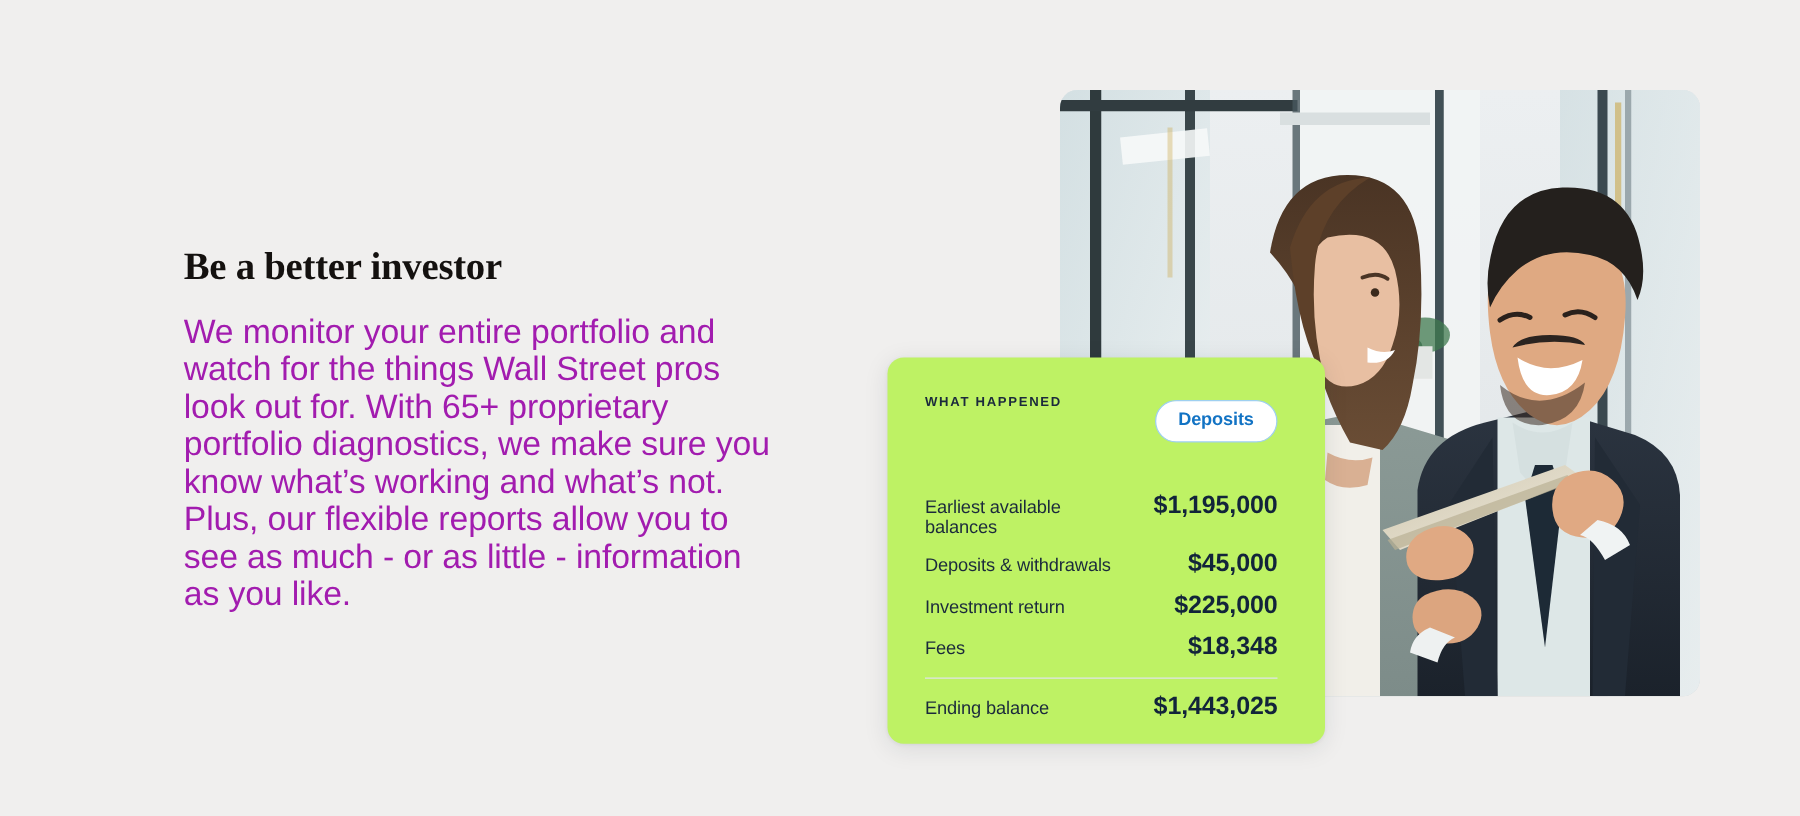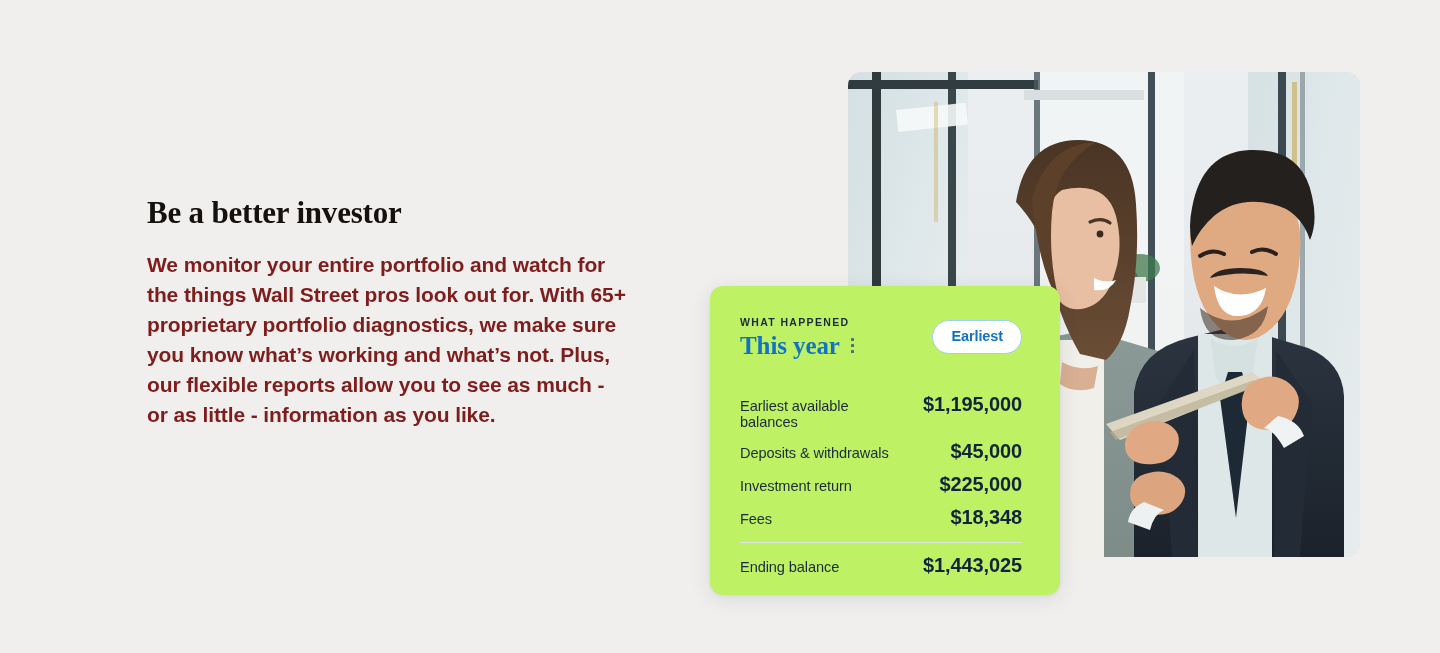--- a/index.html
+++ b/index.html
@@ -36,24 +36,24 @@
     font-family: "Liberation Serif", "DejaVu Serif", serif;
     font-size: 31px;
     font-weight: 700;
     color: #14110f;
     letter-spacing: -0.2px;
     line-height: 1.12;
   }
 
   .copy-body {
     margin-top: 19px;
-    font-size: 21px;
+    font-size: 27px;
     line-height: 30px;
-    color: #7f1d1d;
-    font-weight: 700;
+    color: #a21caf;
+    font-weight: 400;
     letter-spacing: -0.1px;
     width: 480px;
   }
 
   
   .photo {
     position: absolute;
     left: 816px;
     top: 72px;
     width: 512px;
@@ -286,30 +286,22 @@
         <path d="M296 430 q-14 6 -16 20 l22 8 q4 -16 14 -20 Z" fill="#eef1f1"></path>
       </g>
     </svg>
   </figure>
 
   <section class="card">
 
     <div class="card-head">
       <div class="eyebrow">WHAT HAPPENED</div>
 
-      <div class="title-row">
-        <span class="card-title">This year</span>
-        <span class="kebab">
-          <i></i>
-          <i></i>
-          <i></i>
-        </span>
-      </div>
-
-      <button class="statement-btn">Earliest</button>
+
+      <button class="statement-btn">Deposits</button>
     </div>
 
     <div class="rows">
 
       <div class="row">
         <span class="row-label">Earliest available balances</span>
         <span class="row-value">$1,195,000</span>
       </div>
 
       <div class="row">

